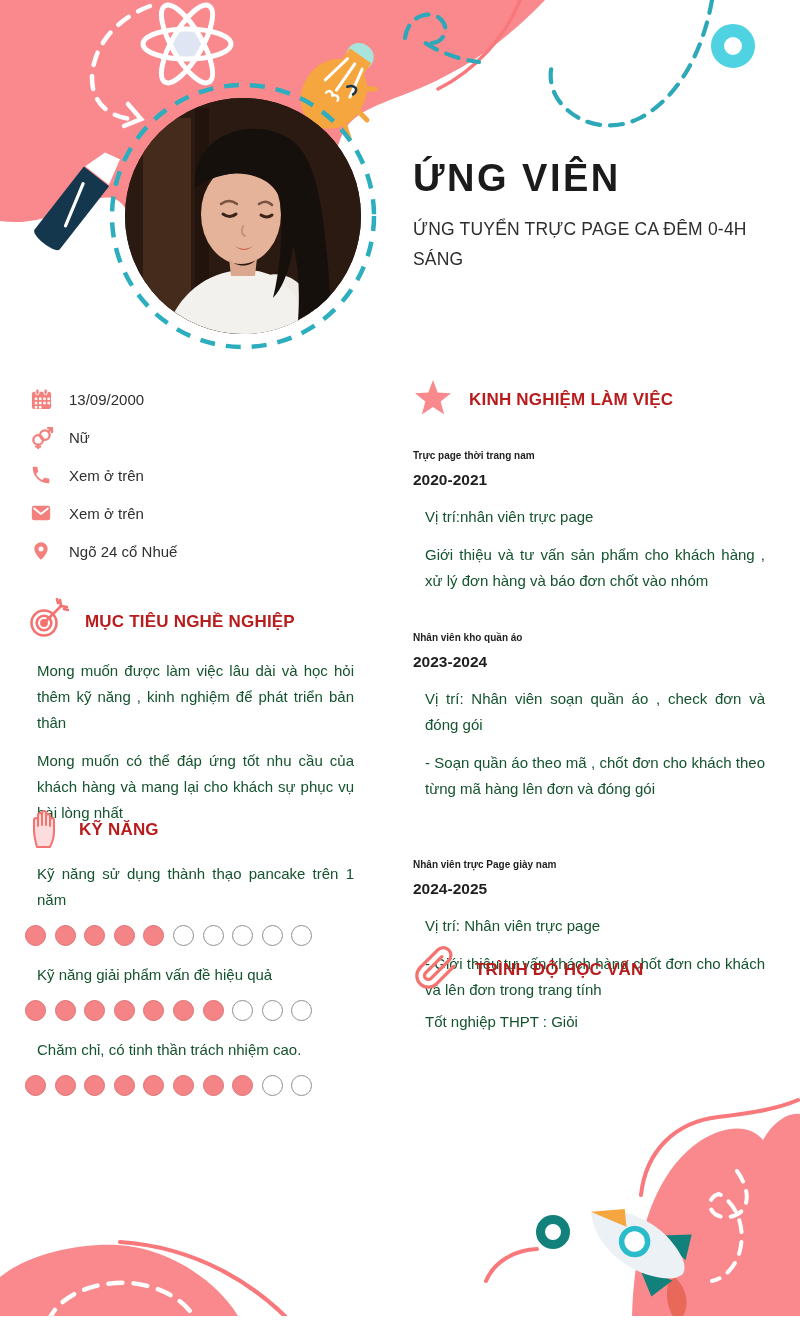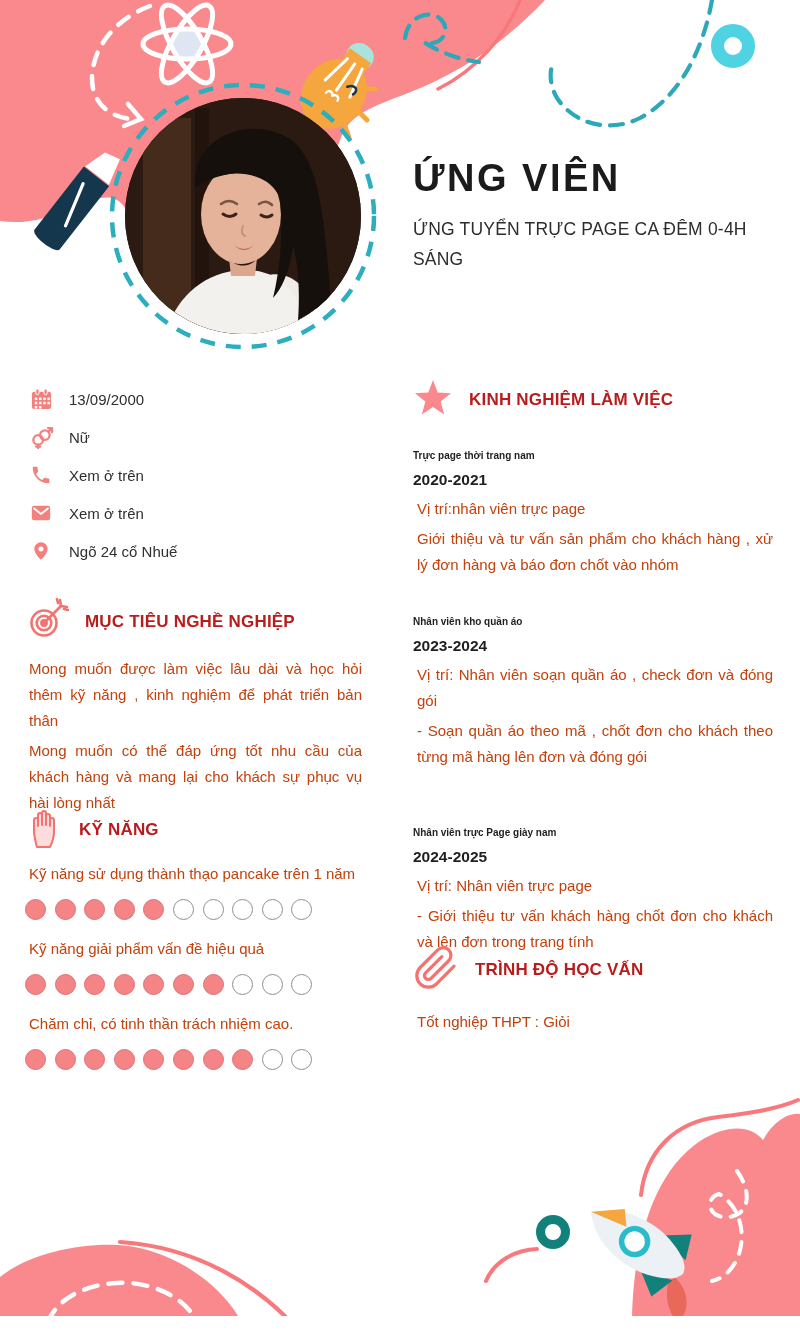--- a/index.html
+++ b/index.html
@@ -24,21 +24,21 @@
   
   .header-text { position:absolute; left:413px; top:158px; width:350px; z-index:2; }
   .name { margin:0; font-size:38px; line-height:40px; font-weight:700; letter-spacing:2.5px; color:#1b1b1b; }
   .subtitle { margin:16px 0 0 0; font-size:17.5px; line-height:30px; color:#2d2d2d; letter-spacing:0.2px; }
 
   
   .col-left  { position:absolute; left:25px;  width:341px; z-index:2; }
   .col-right { position:absolute; left:413px; width:364px; z-index:2; }
   .section-head { display:flex; align-items:center; gap:16px; }
   .section-title { font-size:17px; font-weight:700; color:#b91c1c; letter-spacing:0.2px; }
-  .body-text { font-size:15px; line-height:26px; color:#c2410c; text-align:justify; margin:4px; }
+  .body-text { font-size:15px; line-height:26px; color:#14532d; text-align:justify; margin:12px; }
 
   
   .contact { top:380px; left:28px; }
   .contact-row { display:flex; align-items:center; height:38px; }
   .contact-icon { width:26px; display:flex; justify-content:center; align-items:center; }
   .contact-text { margin-left:15px; font-size:15px; color:#2f2f2f; }
 
   
   .objective { top:598px; }
   .objective .body-wrap { margin-top:10px; }

